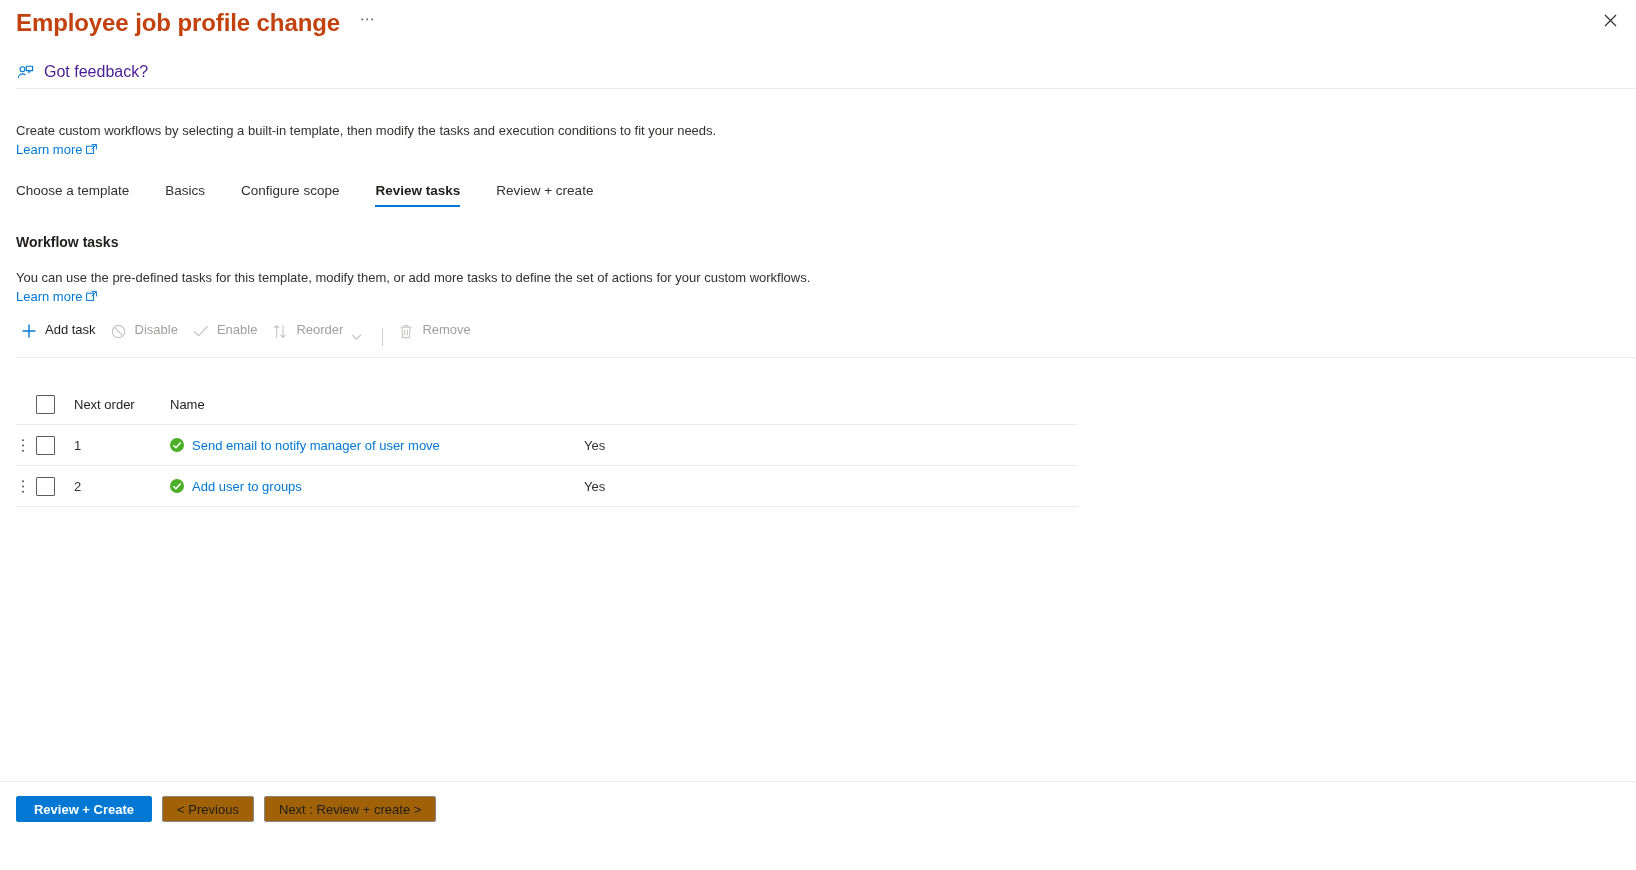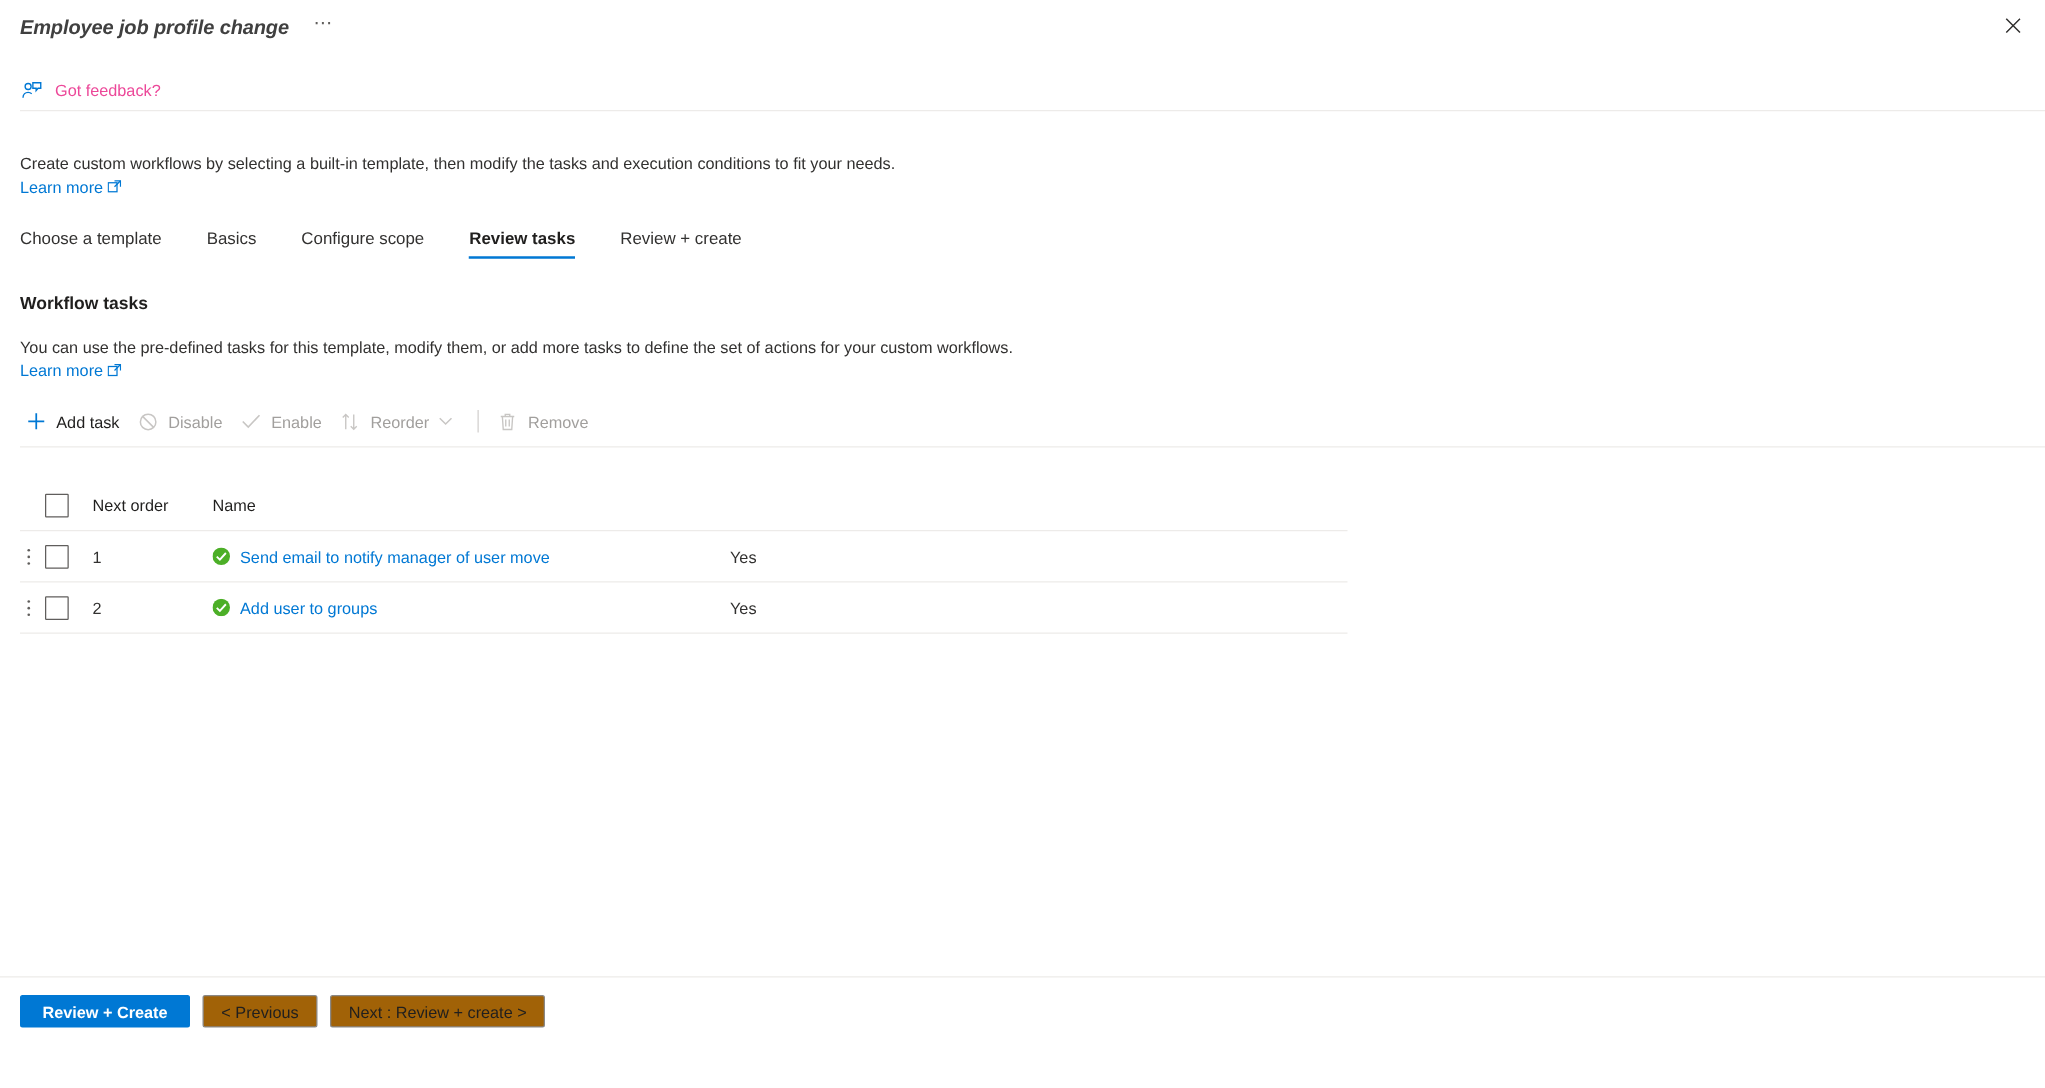--- a/index.html
+++ b/index.html
@@ -23,26 +23,25 @@
   
   .title-row {
     position: absolute;
     top: 0; left: 0; right: 0;
     height: 46px;
     display: flex;
     align-items: center;
     padding-left: 16px;
   }
   .blade-title {
-    font-size: 16px;
+    font-size: 24px;
     font-weight: 700;
     letter-spacing: -0.1px;
-    color: #404040;
+    color: #c2410c;
     line-height: 26px;
-    font-style: italic;
   }
   .ellipsis-btn {
     margin-left: 16px;
     width: 24px; height: 24px;
     display: flex; align-items: center; justify-content: center;
     color: #605e5c;
     font-size: 15px;
     letter-spacing: 1.6px;
     line-height: 8px;
     cursor: pointer;
@@ -67,22 +66,22 @@
     align-items: center;
     cursor: pointer;
   }
   .feedback-icon {
     width: 18px; height: 18px;
     display: flex; align-items: center; justify-content: center;
     color: #0078d4;
     margin-right: 10px;
   }
   .feedback-label {
-    font-size: 13px;
-    color: #ec4899;
+    font-size: 16px;
+    color: #4c1d95;
   }
 
   .divider-top {
     position: absolute;
     top: 88px; left: 16px; right: 0;
     height: 1px;
     background: #edebe9;
   }
 
   
@@ -154,21 +153,20 @@
   
   .commandbar {
     position: absolute;
     top: 322px; left: 16px;
     height: 30px;
     display: flex;
     align-items: center;
   }
   .cmd {
     display: flex;
-    align-items: center;
     height: 30px;
     padding: 0 10px 0 4px;
     font-size: 13px;
     color: #a19f9d;
     cursor: default;
     white-space: nowrap;
   }
   .cmd.enabled { color: #201f1e; cursor: pointer; }
   .cmd .cmd-ico {
     width: 18px; height: 18px;

